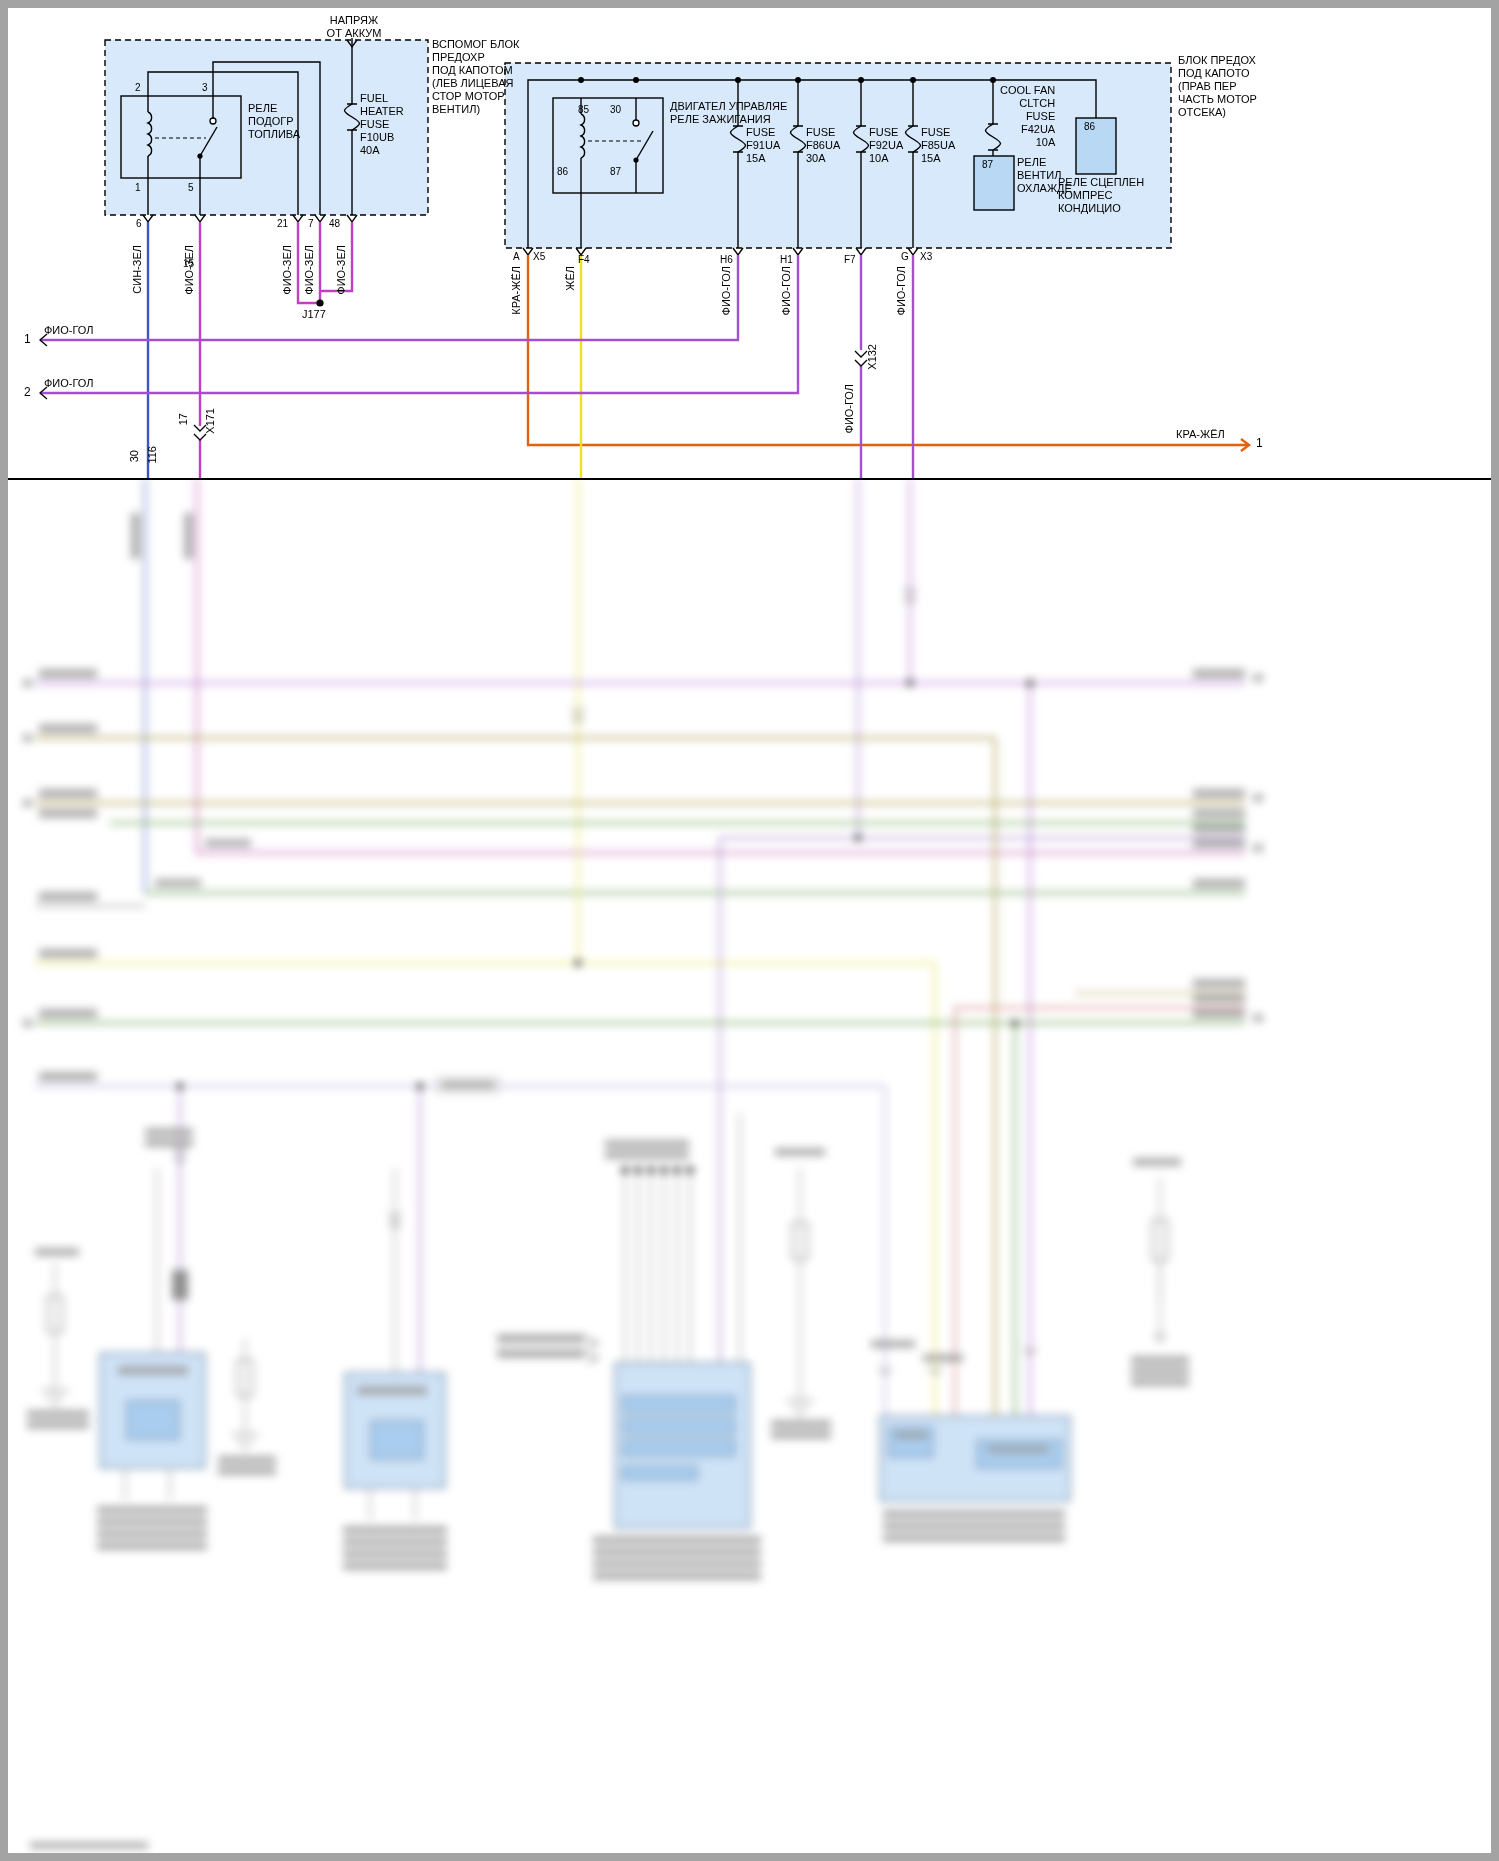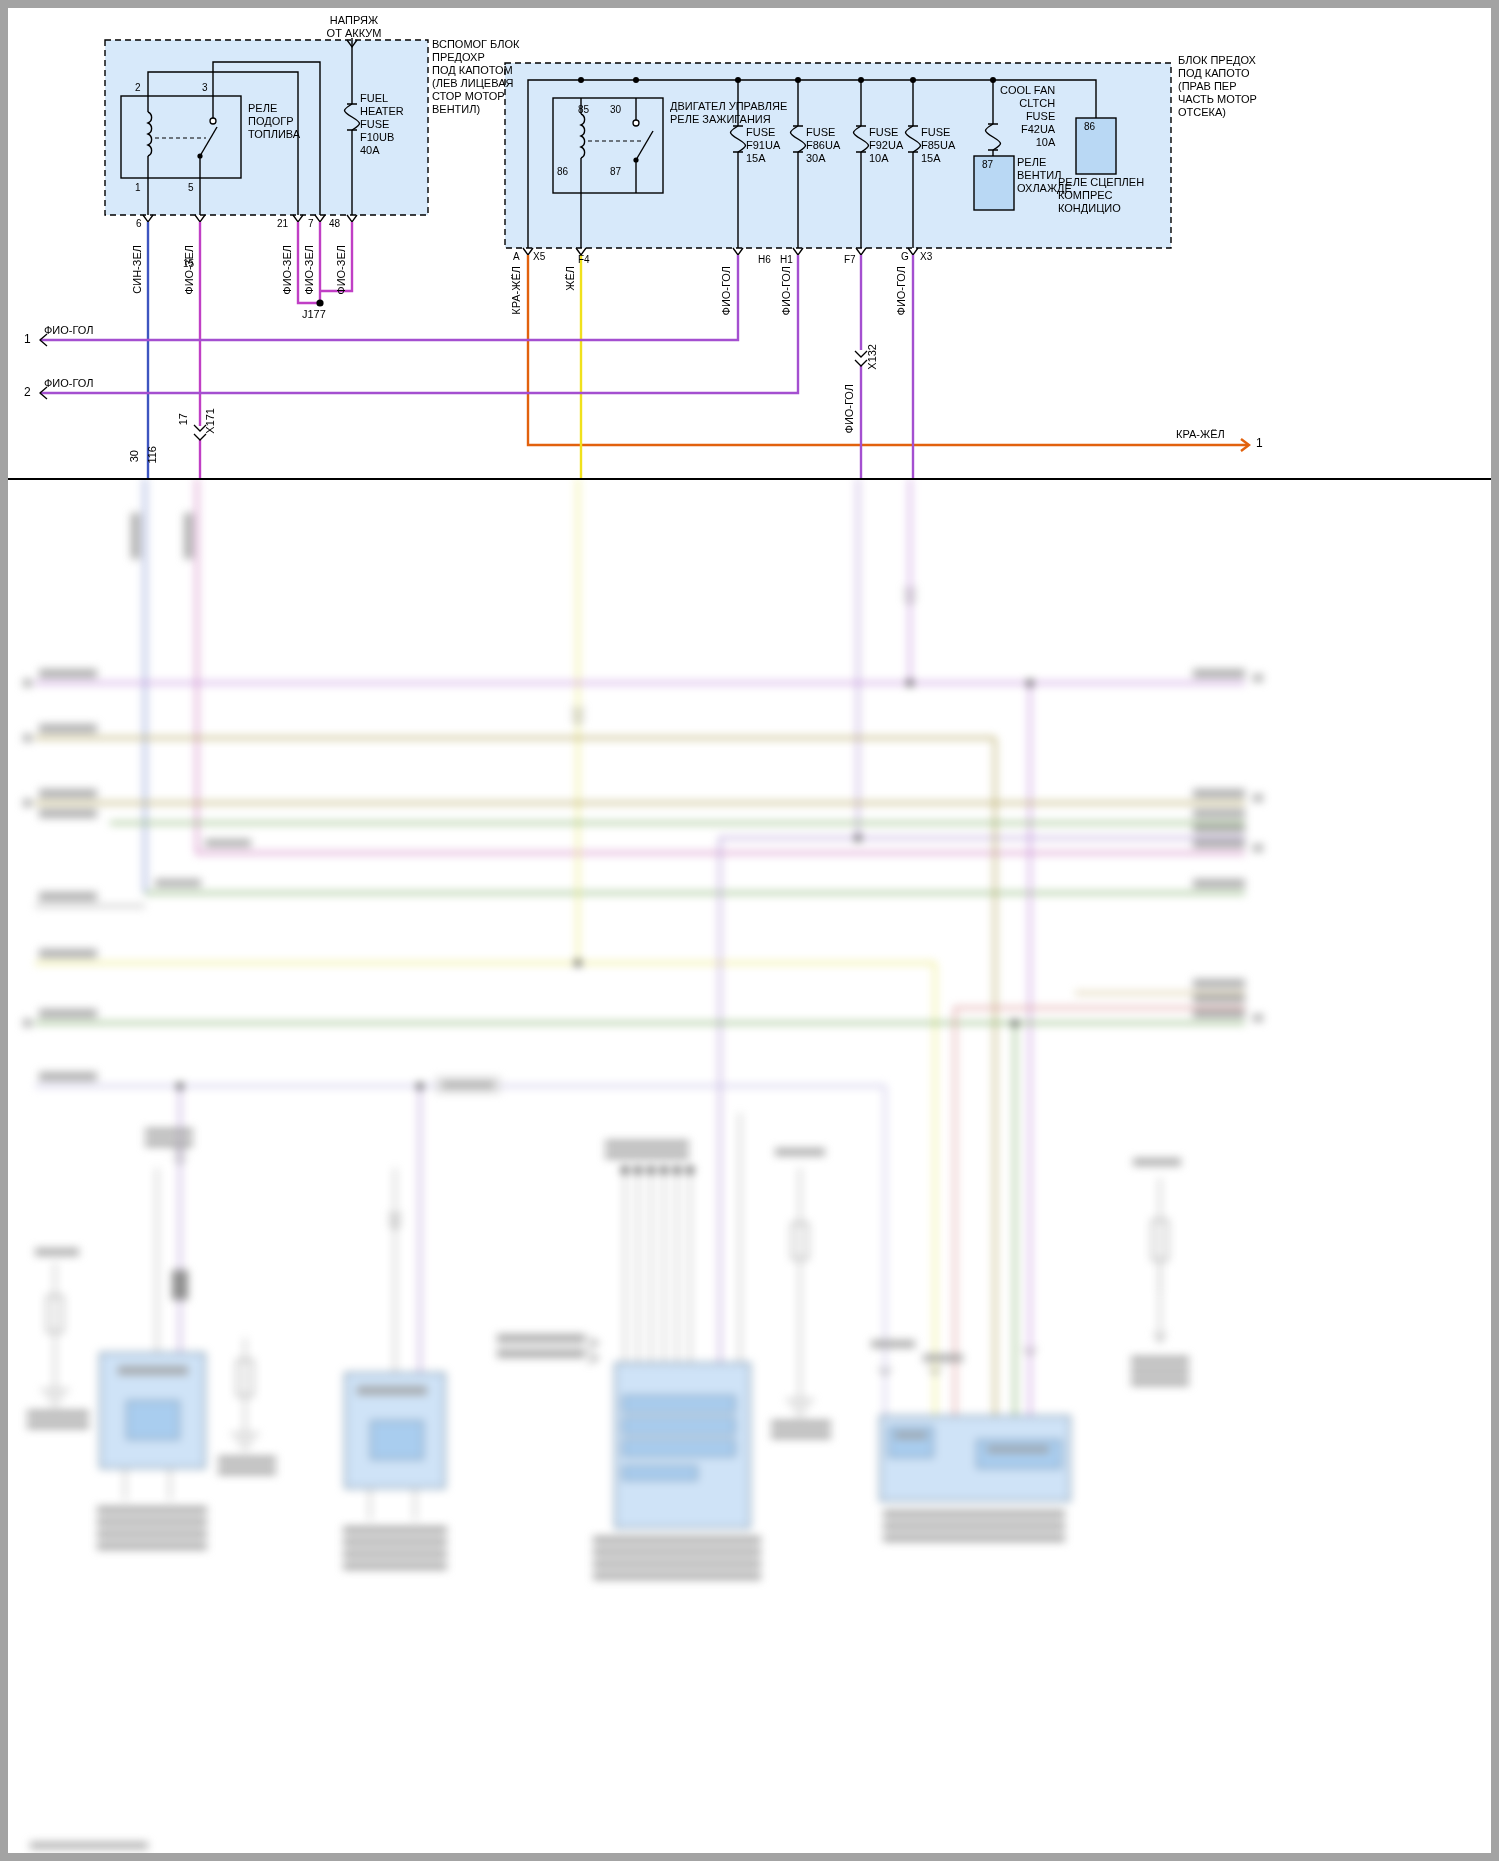--- a/index.html
+++ b/index.html
@@ -235,21 +235,21 @@
 ВЕНТИЛ
 ОХЛАЖДЕ</div>
   <div class="lbl small" style="left:1076px; top:113px;">86</div>
   <div class="lbl" style="left:1050px; top:168px;">РЕЛЕ СЦЕПЛЕН
 КОМПРЕС
 КОНДИЦИО</div>
 
   <div class="lbl small" style="left:505px; top:243px;">A</div>
   <div class="lbl small" style="left:525px; top:243px;">X5</div>
   <div class="lbl small" style="left:570px; top:246px;">F4</div>
-  <div class="lbl small" style="left:712px; top:246px;margin-left:38px;">H6</div>
+  <div class="lbl small" style="left:712px; top:246px;">H6</div>
   <div class="lbl small" style="left:772px; top:246px;">H1</div>
   <div class="lbl small" style="left:836px; top:246px;">F7</div>
   <div class="lbl small" style="left:893px; top:243px;">G</div>
   <div class="lbl small" style="left:912px; top:243px;">X3</div>
   <div class="vlbl" style="left:502px; top:258px;">КРА-ЖЁЛ</div>
   <div class="vlbl" style="left:556px; top:258px;">ЖЁЛ</div>
   <div class="vlbl" style="left:712px; top:258px;">ФИО-ГОЛ</div>
   <div class="vlbl" style="left:772px; top:258px;">ФИО-ГОЛ</div>
   <div class="vlbl" style="left:887px; top:258px;">ФИО-ГОЛ</div>
   <div class="vlbl" style="left:835px; top:376px;">ФИО-ГОЛ</div>

